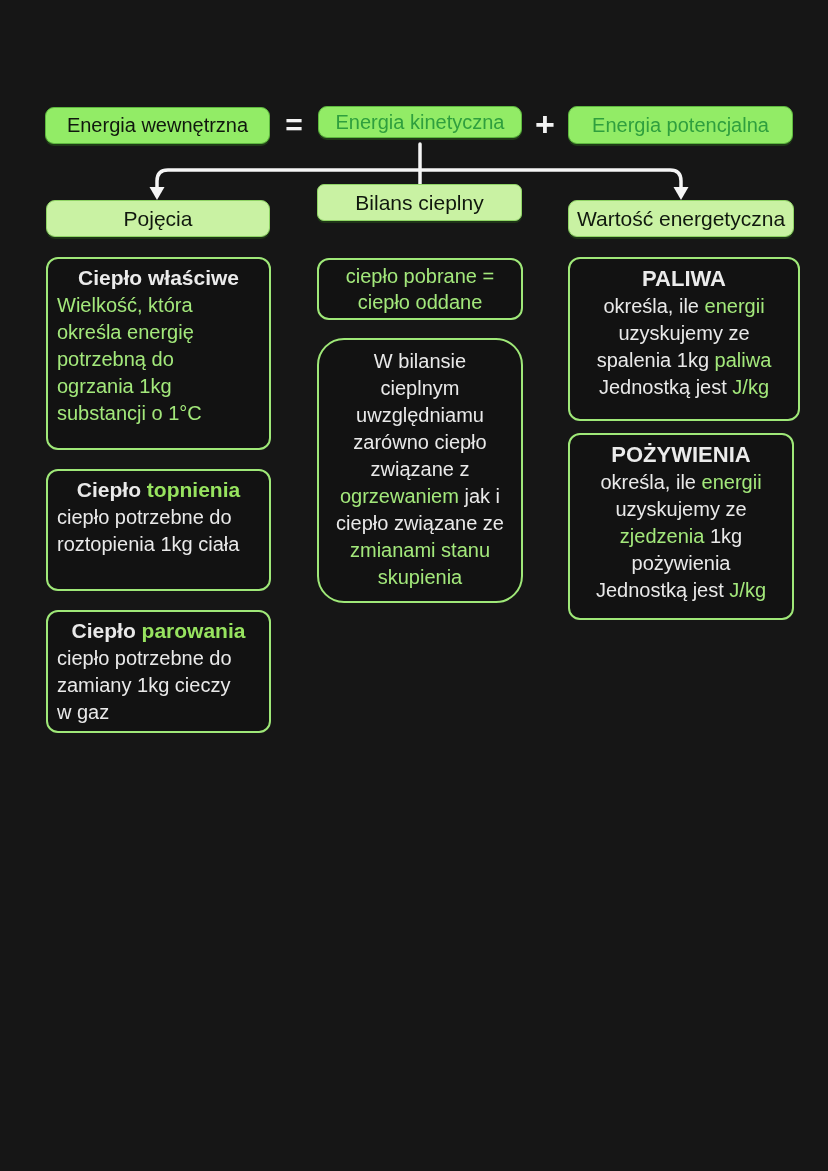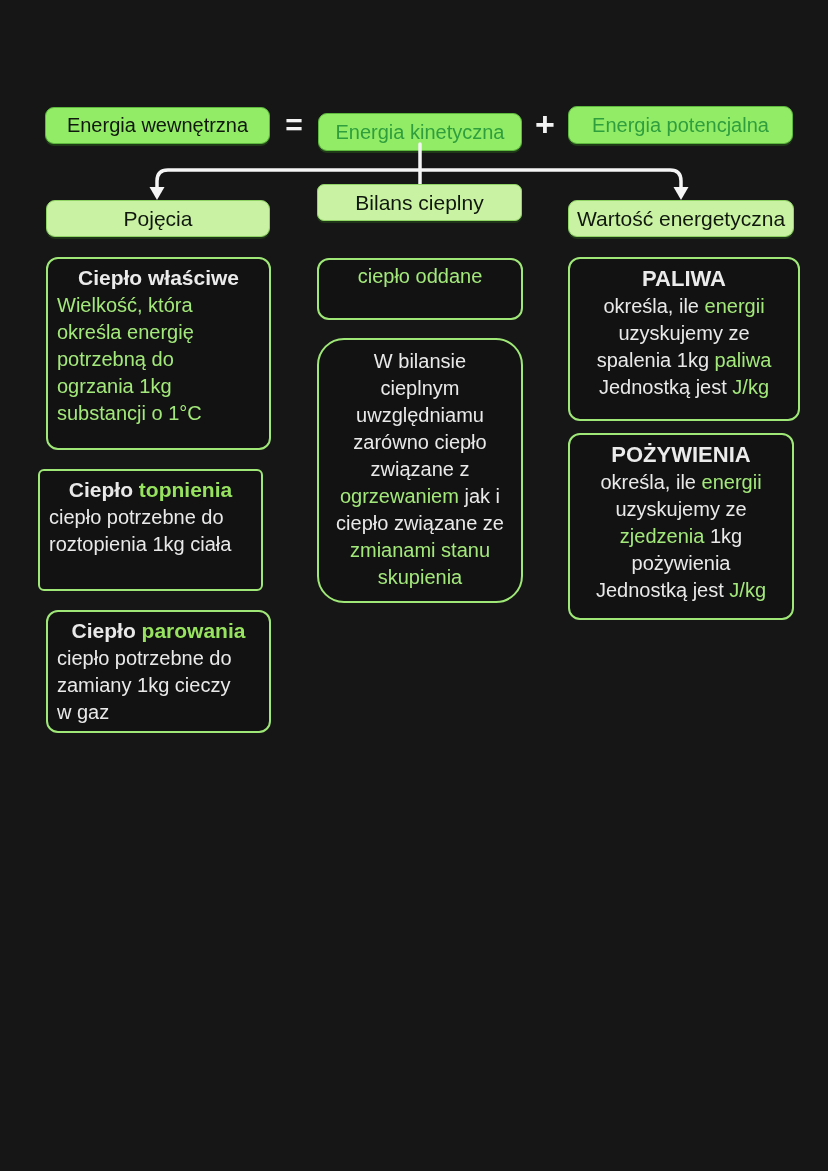--- a/index.html
+++ b/index.html
@@ -29,21 +29,21 @@
 <body>
 
 <div class="canvas">
 
   <div class="pill solid txt-black" style="left:45px;top:107px;width:225px;height:37px;">
     <span>Energia wewnętrzna</span>
   </div>
 
   <div class="op" style="left:272px;top:104px;width:44px;height:42px;font-size:30px;">=</div>
 
-  <div class="pill solid txt-dgreen" style="left:318px;top:106px;width:204px;height:38px;margin-top:7px;">
+  <div class="pill solid txt-dgreen" style="left:318px;top:106px;width:204px;height:32px;">
     <span>Energia kinetyczna</span>
   </div>
 
   <div class="op" style="left:524px;top:102px;width:42px;height:44px;font-size:34px;font-weight:600;">+</div>
 
   <div class="pill solid txt-dgreen" style="left:568px;top:106px;width:225px;height:38px;">
     <span>Energia potencjalna</span>
   </div>
 
   <svg class="connector" width="828" height="240" viewBox="0 0 828 240">
@@ -70,38 +70,39 @@
 
   <div class="dbox" style="left:46px;top:257px;width:225px;height:193px;">
     <div class="title">Ciepło właściwe</div>
     <div class="line green">Wielkość, która</div>
     <div class="line green">określa energię</div>
     <div class="line green">potrzebną do</div>
     <div class="line green">ogrzania 1kg</div>
     <div class="line green">substancji o 1°C</div>
   </div>
 
-  <div class="dbox" style="left:38px;top:469px;width:225px;height:122px;border-radius:6px;">
+  <div class="dbox" style="left:46px;top:469px;width:225px;height:122px;">
     <div class="title">
       <span class="white">Ciepło</span><span class="acc"> topnienia</span>
     </div>
     <div class="line white">ciepło potrzebne do</div>
     <div class="line white">roztopienia 1kg ciała</div>
   </div>
 
   <div class="dbox" style="left:46px;top:610px;width:225px;height:123px;">
     <div class="title">
       <span class="white">Ciepło</span><span class="acc"> parowania</span>
     </div>
     <div class="line white">ciepło potrzebne do</div>
     <div class="line white">zamiany 1kg cieczy</div>
     <div class="line white">w gaz</div>
   </div>
 
   <div class="dbox center" style="left:317px;top:258px;width:206px;height:62px;padding-top:3px;line-height:26px;">
+    <div class="line green">ciepło pobrane =</div>
     <div class="line green">ciepło oddane</div>
   </div>
 
   <div class="dbox center" style="left:317px;top:338px;width:206px;height:265px;padding-top:8px;border-radius:27px;">
     <div class="line white">W bilansie</div>
     <div class="line white">cieplnym</div>
     <div class="line white">uwzględniamu</div>
     <div class="line white">zarówno ciepło</div>
     <div class="line white">związane z</div>
     <div class="line">

